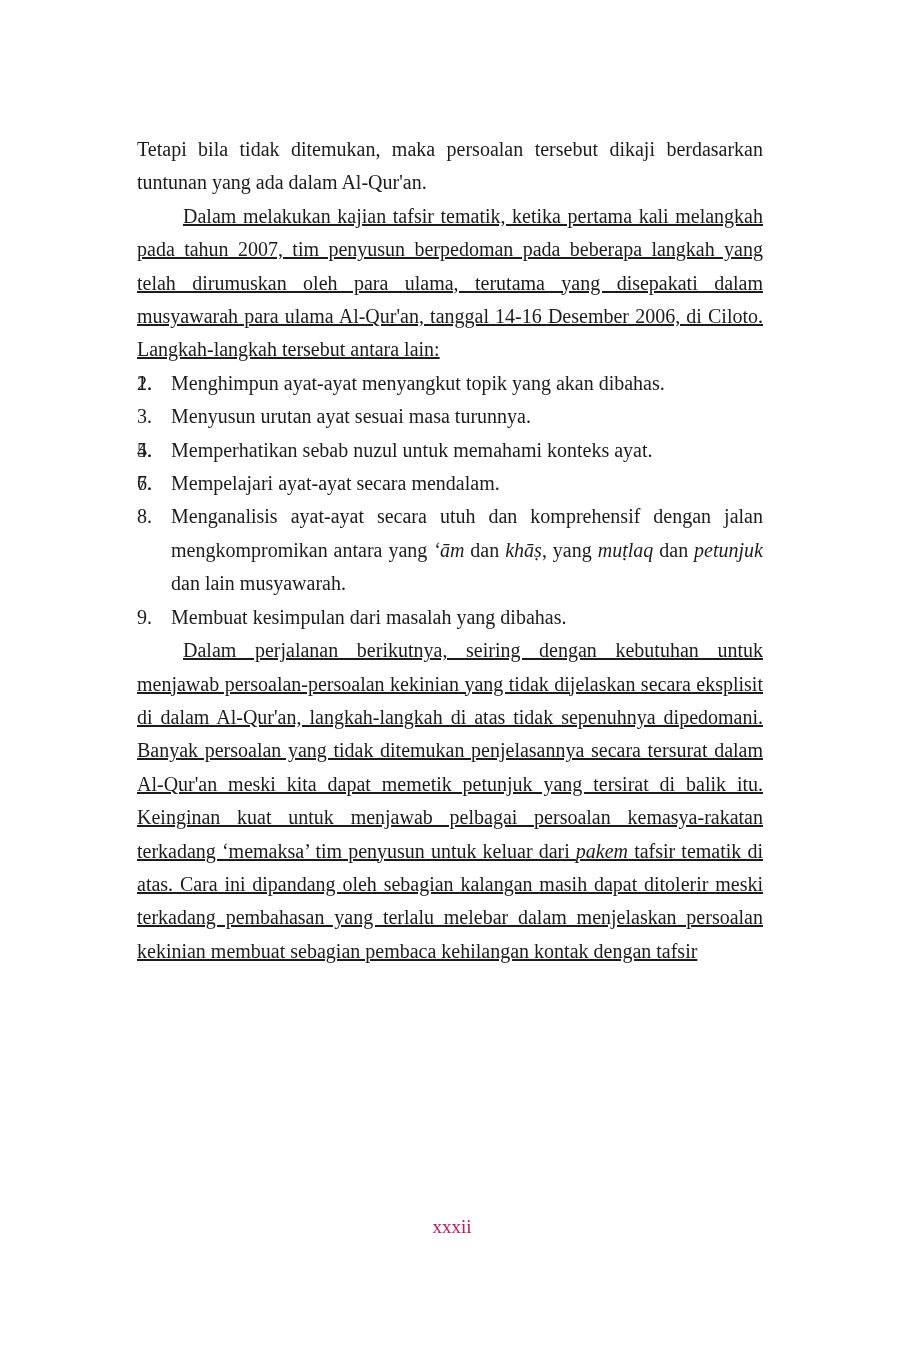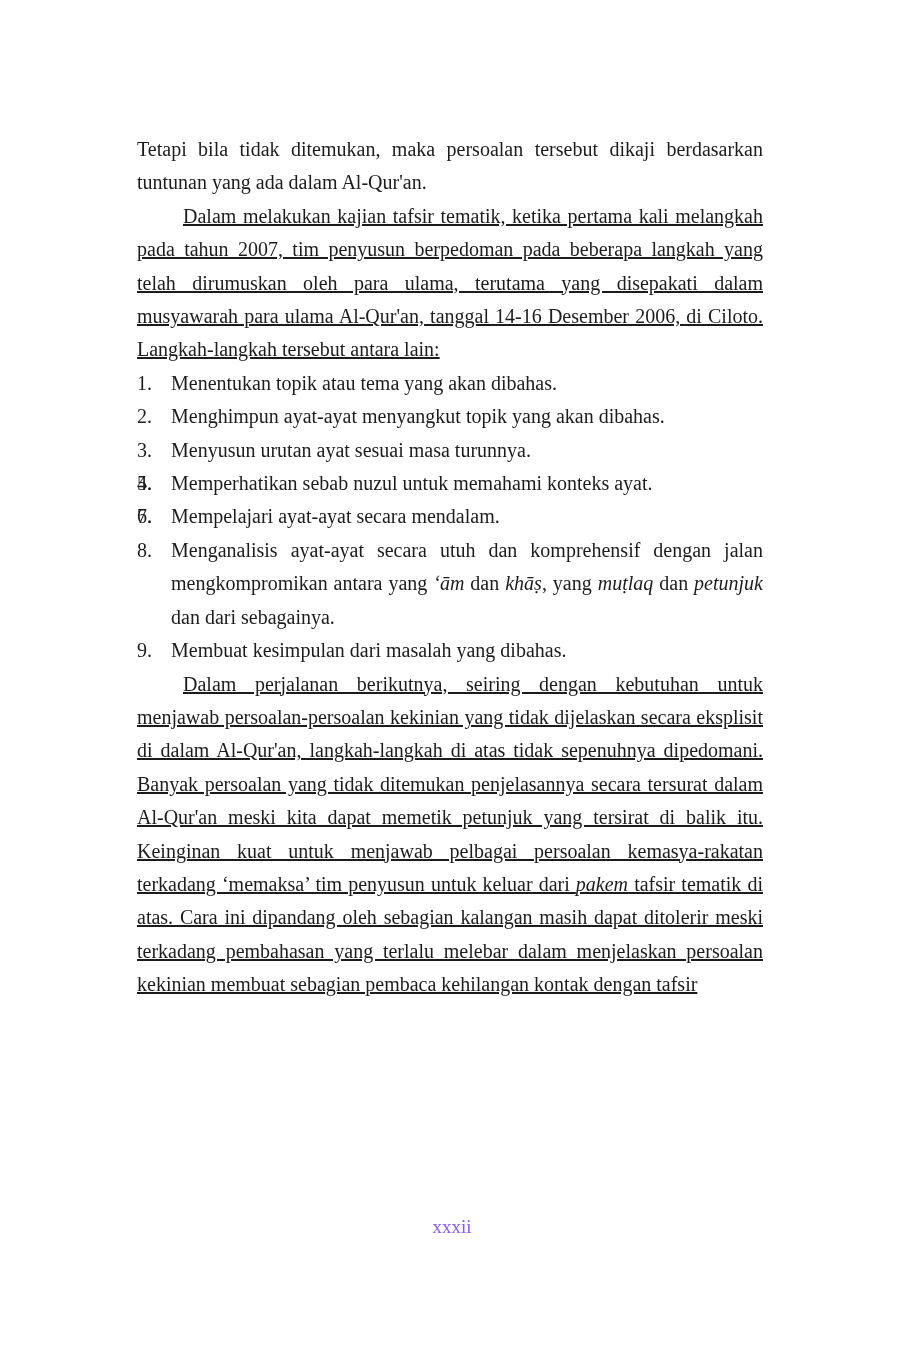--- a/index.html
+++ b/index.html
@@ -43,40 +43,40 @@
     left: 0;
     top: 0;
   }
   .footer {
     position: absolute;
     left: 0;
     top: 1216px;
     width: 904px;
     text-align: center;
     font-size: 19px;
-    color: #8b5cf6;
+    color: #be185d;
   }
   i {
     font-style: italic;
   }
 </style>
 </head>
 <body>
 
 <div class="page">
   <div class="content">
       <p class="para"><span>Tetapi bila tidak ditemukan, maka persoalan tersebut dikaji berdasarkan tuntunan yang ada dalam Al-Qur'an.</span></p>
       <p class="para indent"><span>Dalam melakukan kajian tafsir tematik, ketika pertama kali melangkah pada tahun 2007, tim penyusun berpedoman pada beberapa langkah yang telah dirumuskan oleh para ulama, terutama yang disepakati dalam musyawarah para ulama Al-Qur'an, tanggal 14-16 Desember 2006, di Ciloto. Langkah-langkah tersebut antara lain:</span></p>
-      <div class="list-item"><span class="marker">1.</span><span><span>Menentukan topik atau tema yang akan dibahas.</span></span></div>
+      <div class="list-item"><span class="marker">1.</span></div>
       <div class="list-item"><span class="marker">2.</span><span><span>Menghimpun ayat-ayat menyangkut topik yang akan dibahas.</span></span></div>
       <div class="list-item"><span class="marker">3.</span><span><span>Menyusun urutan ayat sesuai masa turunnya.</span></span></div>
       <div class="list-item"><span class="marker">4.</span></div>
       <div class="list-item"><span class="marker">5.</span><span><span>Memperhatikan sebab nuzul untuk memahami konteks ayat.</span></span></div>
       <div class="list-item"><span class="marker">6.</span></div>
       <div class="list-item"><span class="marker">7.</span><span><span>Mempelajari ayat-ayat secara mendalam.</span></span></div>
-      <div class="list-item"><span class="marker">8.</span><span><span>Menganalisis ayat-ayat secara utuh dan komprehensif dengan jalan mengkompromikan antara yang </span><i>‘ām</i><span> dan </span><i>khāṣ</i><span>, yang </span><i>muṭlaq</i><span> dan </span><i>petunjuk</i><span> dan dari sebagainya.</span></span></div>
+      <div class="list-item"><span class="marker">8.</span><span><span>Menganalisis ayat-ayat secara utuh dan komprehensif dengan jalan mengkompromikan antara yang </span><i>‘ām</i><span> dan </span><i>khāṣ</i><span>, yang </span><i>muṭlaq</i><span> dan </span><i>petunjuk</i><span> dan lain musyawarah.</span></span></div>
       <div class="list-item"><span class="marker">9.</span><span><span>Membuat kesimpulan dari masalah yang dibahas.</span></span></div>
       <p class="para indent"><span>Dalam perjalanan berikutnya, seiring dengan kebutuhan untuk menjawab persoalan-persoalan kekinian yang tidak dijelaskan secara eksplisit di dalam Al-Qur'an, langkah-langkah di atas tidak sepenuhnya dipedomani. Banyak persoalan yang tidak ditemukan penjelasannya secara tersurat dalam Al-Qur'an meski kita dapat memetik petunjuk yang tersirat di balik itu. Keinginan kuat untuk menjawab pelbagai persoalan kemasya-rakatan terkadang ‘memaksa’ tim penyusun untuk keluar dari </span><i>pakem</i><span> tafsir tematik di atas. Cara ini dipandang oleh sebagian kalangan masih dapat ditolerir meski terkadang pembahasan yang terlalu melebar dalam menjelaskan persoalan kekinian membuat sebagian pembaca kehilangan kontak dengan tafsir</span></p>
     </div>
   <div class="footer">
     <span>xxxii</span>
   </div>
 </div>
 
 </body></html>

